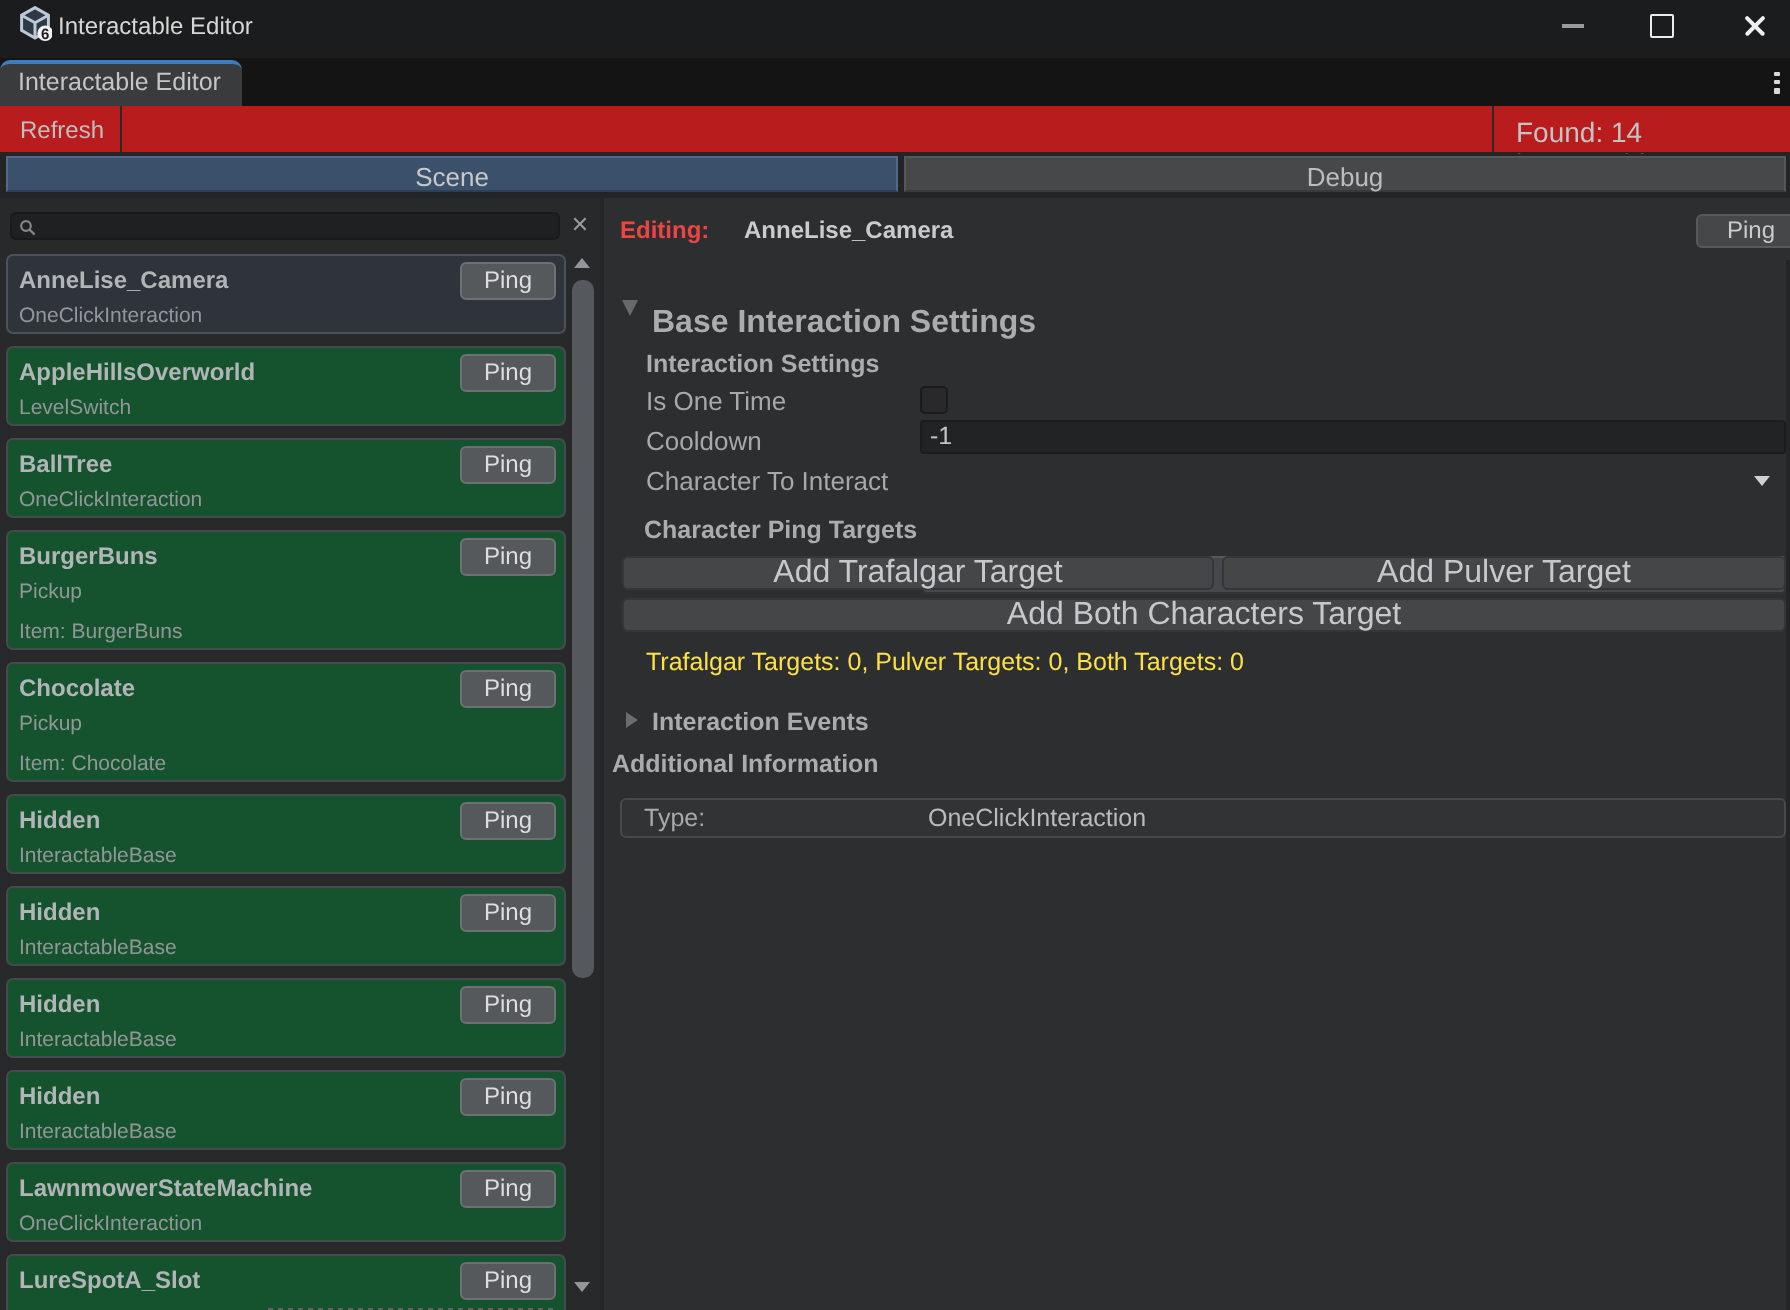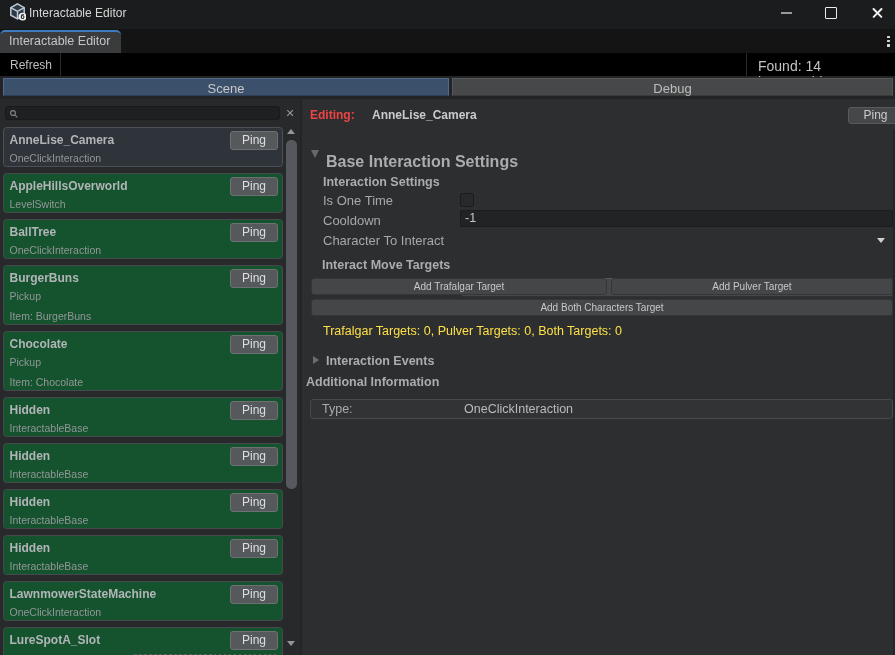--- a/index.html
+++ b/index.html
@@ -15,21 +15,21 @@
 #maxsq { left:825px; top:7px; width:12px; height:12px; border:1.7px solid #ececec; border-radius:1px; }
 .xs { left:871px; top:12.2px; width:13px; height:1.8px; background:#f0f0f0; border-radius:1px; }
 
 
 #tabrow { left:0; top:29px; width:895px; height:24px; background:#141414; }
 #tab { left:0; top:1px; width:121px; height:23px; background:#3a3b3c; border-radius:5px 5px 0 0; border-top:2px solid #3e7cbd; }
 #tabtext { left:9px; top:2px; font-size:12.5px; color:#c5c5c5; }
 .dot { width:2.5px; height:2.5px; background:#d8d8d8; left:887px; border-radius:0.5px; }
 
 
-#toolbar { left:0; top:53px; width:895px; height:24px; background:#000000; border-bottom:1px solid #242424; }
+#toolbar { left:0; top:53px; width:895px; height:24px; background:#b91c1c; border-bottom:1px solid #242424; }
 #refresh { left:0; top:0px; width:61px; height:23px; border-right:1px solid #2a2a2a; }
 #refreshtext { left:10px; top:5px; font-size:12px; color:#bfbfbf; }
 #sep2 { left:746px; top:0; width:1px; height:23px; background:#2a2a2a; }
 #found { left:758px; top:4.5px; font-size:14px; color:#c3c3c3; }
 
 
 #scenerow { left:0; top:77px; width:895px; height:22px; background:#232425;text-decoration:underline; }
 #scenebtn { left:3px; top:1px; width:446px; height:18px; background:#3a506b; border:1px solid #54688c; border-bottom-color:#2e3f55; }
 #debugbtn { left:452px; top:1px; width:441px; height:18px; background:#474849; border:1px solid #565758; border-bottom-color:#3a3a3a; }
 .tabbtntext { width:100%; text-align:center; top:2px; font-size:13px; }
@@ -55,21 +55,21 @@
 .b { font-weight:bold; }
 #pingtop { left:546px; top:8px; width:55px; height:17px; background:#464749; border:1px solid #58595a; border-radius:3px; color:#c9cbcd; text-align:center; line-height:15px; font-size:12px; }
 .tri-d { width:0; height:0; border-left:4.5px solid transparent; border-right:4.5px solid transparent; border-top:8px solid #67696c; }
 .tri-r { width:0; height:0; border-top:4.5px solid transparent; border-bottom:4.5px solid transparent; border-left:6px solid #6a6c6f; }
 .lab { color:#a6a8aa; }
 .hdr { color:#aaacae; font-weight:bold; font-size:12.5px; }
 #checkbox { left:158px; top:94px; width:14px; height:14px; background:#29292b; border:1.5px solid #1a1b1c; border-radius:2.5px; }
 #cooldownfield { left:158px; top:111px; width:433px; height:17px; background:#222324; border:1px solid #1b1c1d; border-radius:2px; color:#c3c4c6; font-size:12.5px; line-height:15px; padding-left:4px; }
 #dropdown { left:159px; top:131px; width:432px; height:19px; background:#47484b; border:1px solid #323335; border-top-color:#57585a; border-radius:2px; color:#bef264; font-size:13px; line-height:17px; padding-left:5px;margin-top:48px; }
 #ddcaret { left:575px; top:139px; width:0; height:0; border-left:4.5px solid transparent; border-right:4.5px solid transparent; border-top:5px solid #d0d0d0; }
-.addbtn { top:179px; height:17px; background:#454648; border:1px solid #353637; border-radius:3px; color:#c6c8ca; font-size:10px; text-align:center; line-height:15px; }
+.addbtn { top:179px; height:17px; background:#454648; border:1px solid #353637; border-radius:3px; color:#c6c8ca; font-size:16px; text-align:center; line-height:15px; }
 #typerow { left:8px; top:300px; width:583px; height:20px; background:#323334; border:1px solid #48494b; border-radius:3px; }
 </style>
 </head>
 <body>
 <div id="win">
 
   <div class="abs" id="titlebar">
     <svg class="abs" style="left:10px;top:3px" width="16" height="18" viewBox="0 0 16 18">
       <polygon points="7.5,0.8 14.2,4.6 14.2,12.2 7.5,16 0.8,12.2 0.8,4.6" fill="#2c3947" stroke="#bdc9d4" stroke-width="1.5"></polygon>
       <path d="M7.5 8.4 L7.5 16 M7.5 8.4 L14.2 4.6 M7.5 8.4 L0.8 4.6" stroke="#bdc9d4" stroke-width="1.5"></path>
@@ -191,21 +191,21 @@
 
     <div class="abs hdr" style="left:21px;top:76px">Interaction Settings</div>
     <div class="abs lab" style="left:21px;top:94px">Is One Time</div>
     <div class="abs" id="checkbox"></div>
     <div class="abs lab" style="left:21px;top:114px">Cooldown</div>
     <div class="abs" id="cooldownfield">-1</div>
     <div class="abs lab" style="left:21px;top:134px">Character To Interact</div>
     <div class="abs" id="dropdown"><span class="f125">None</span></div>
     <div class="abs" id="ddcaret"></div>
 
-    <div class="abs hdr" style="left:20px;top:159px">Interact Move Targets</div>
+    <div class="abs hdr" style="left:20px;top:159px">Character Ping Targets</div>
     <div class="abs addbtn" style="left:9px;width:296px">Add Trafalgar Target</div>
     <div class="abs addbtn" style="left:309px;width:282px">Add Pulver Target</div>
     <div class="abs addbtn" style="left:9px;top:200px;width:582px">Add Both Characters Target</div>
     <div class="abs f125" style="left:21px;top:225px;color:#fde047">Trafalgar Targets: 0, Pulver Targets: 0, Both Targets: 0</div>
 
     <div class="abs tri-r" style="left:11px;top:257px"></div>
     <div class="abs hdr" style="left:24px;top:255px">Interaction Events</div>
 
     <div class="abs hdr" style="left:4px;top:276px">Additional Information</div>
     <div class="abs" id="typerow"></div>

